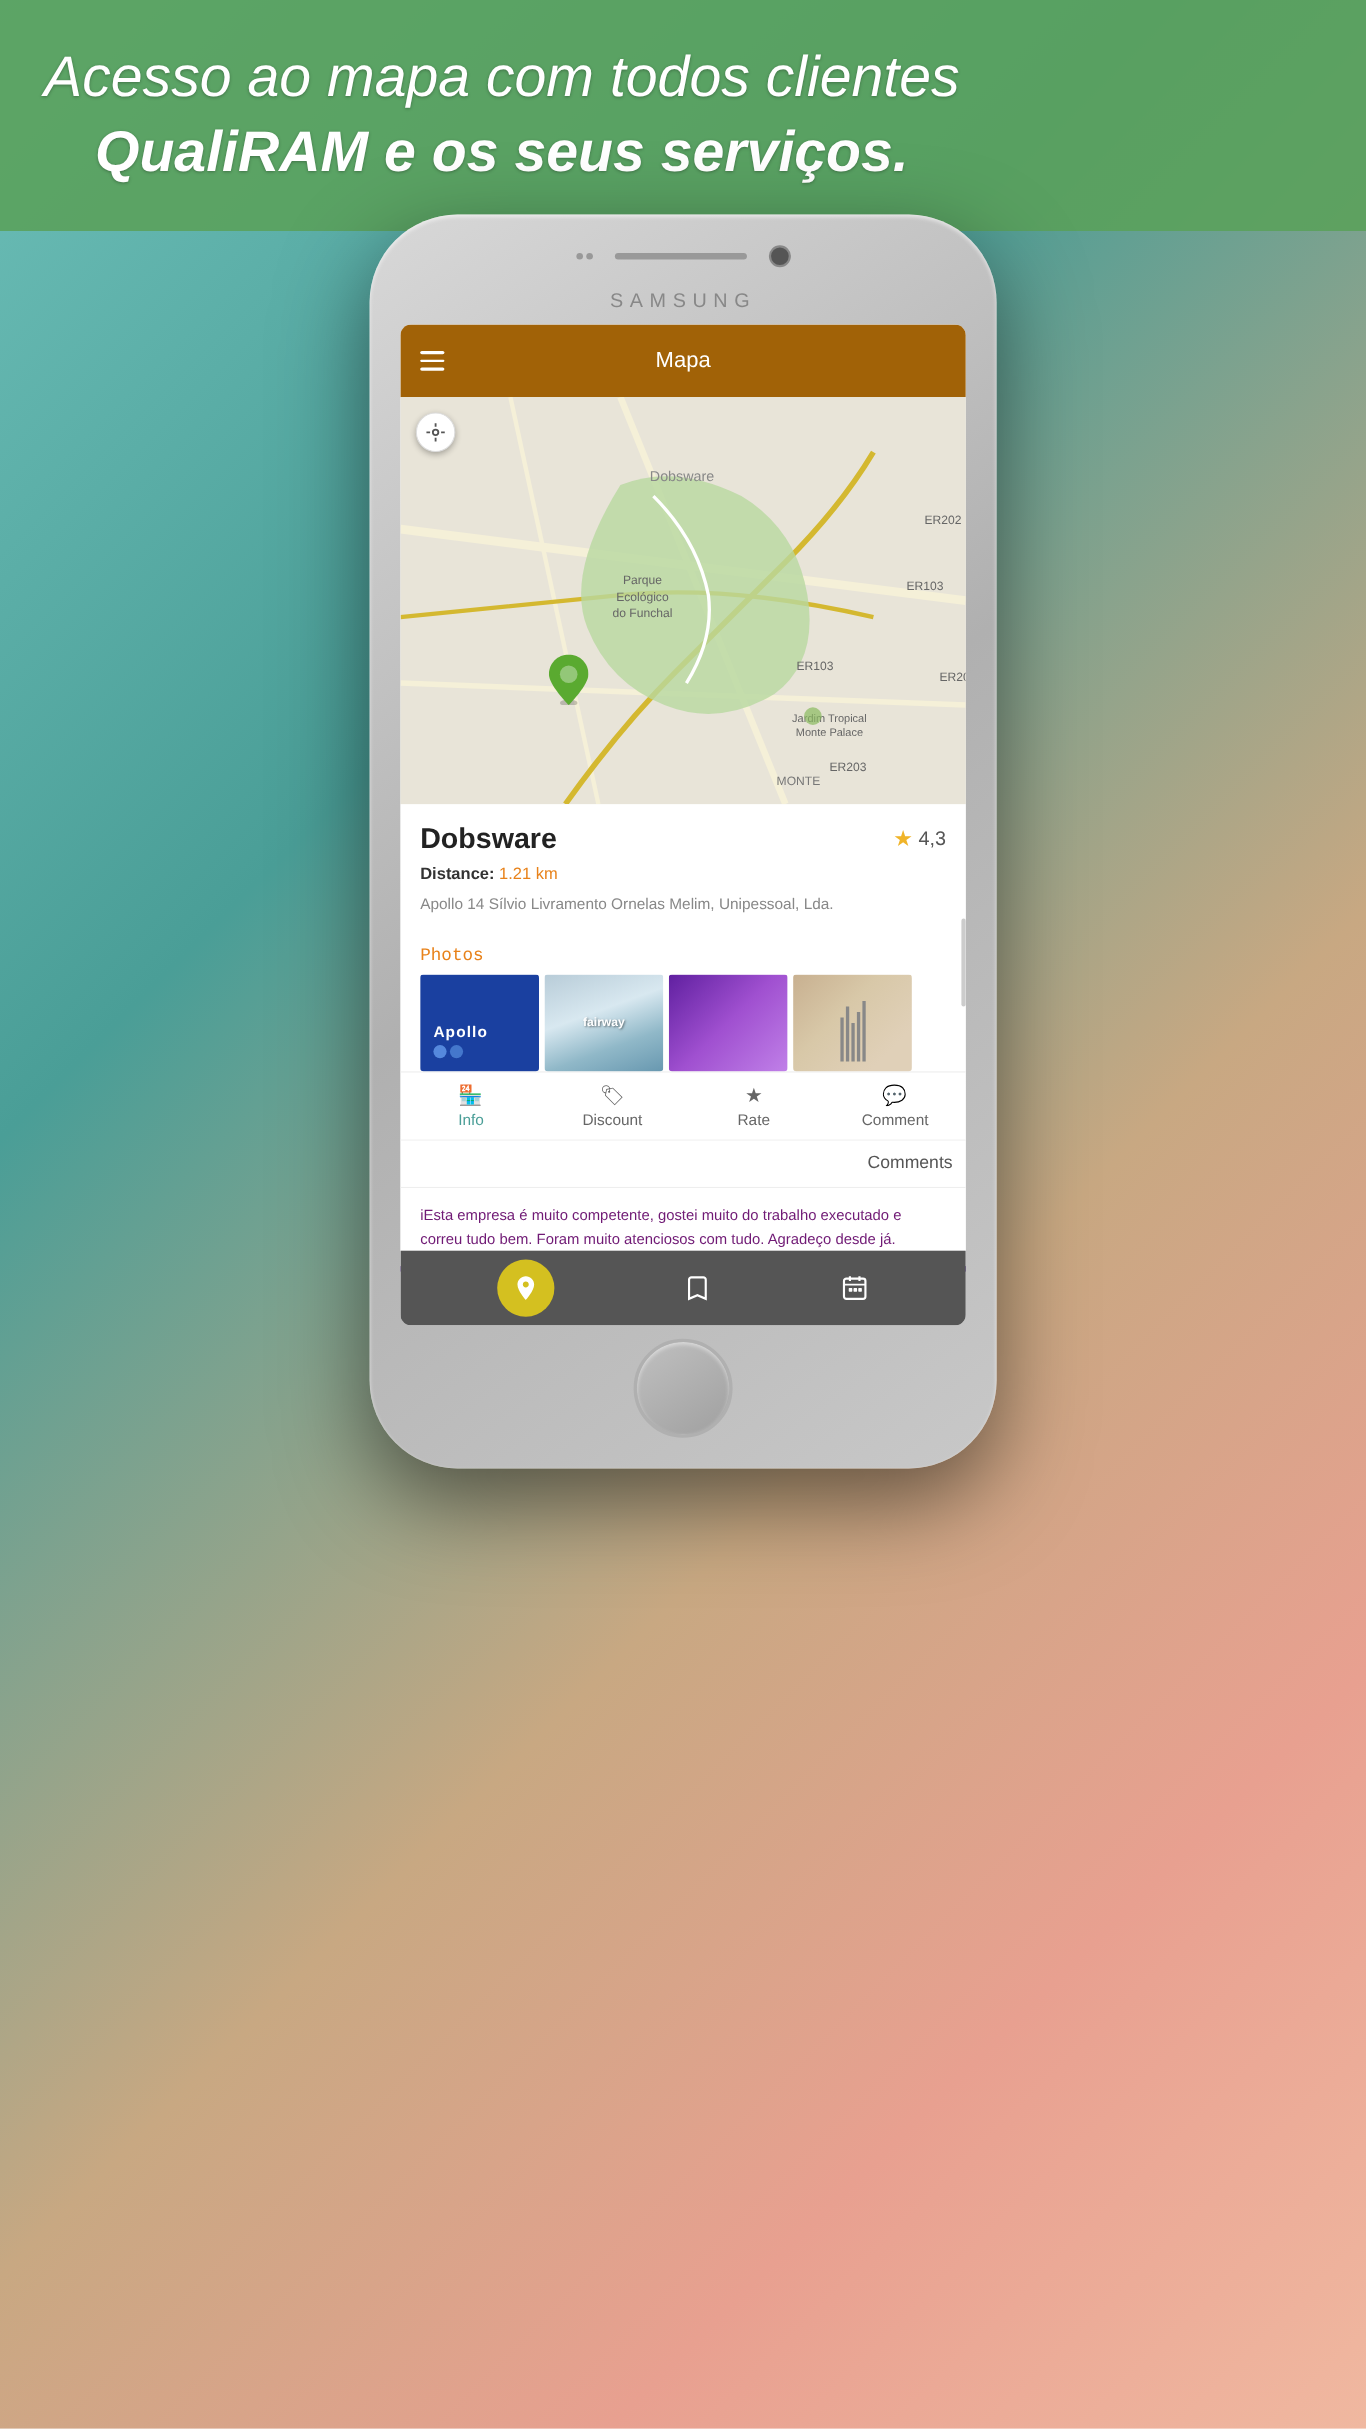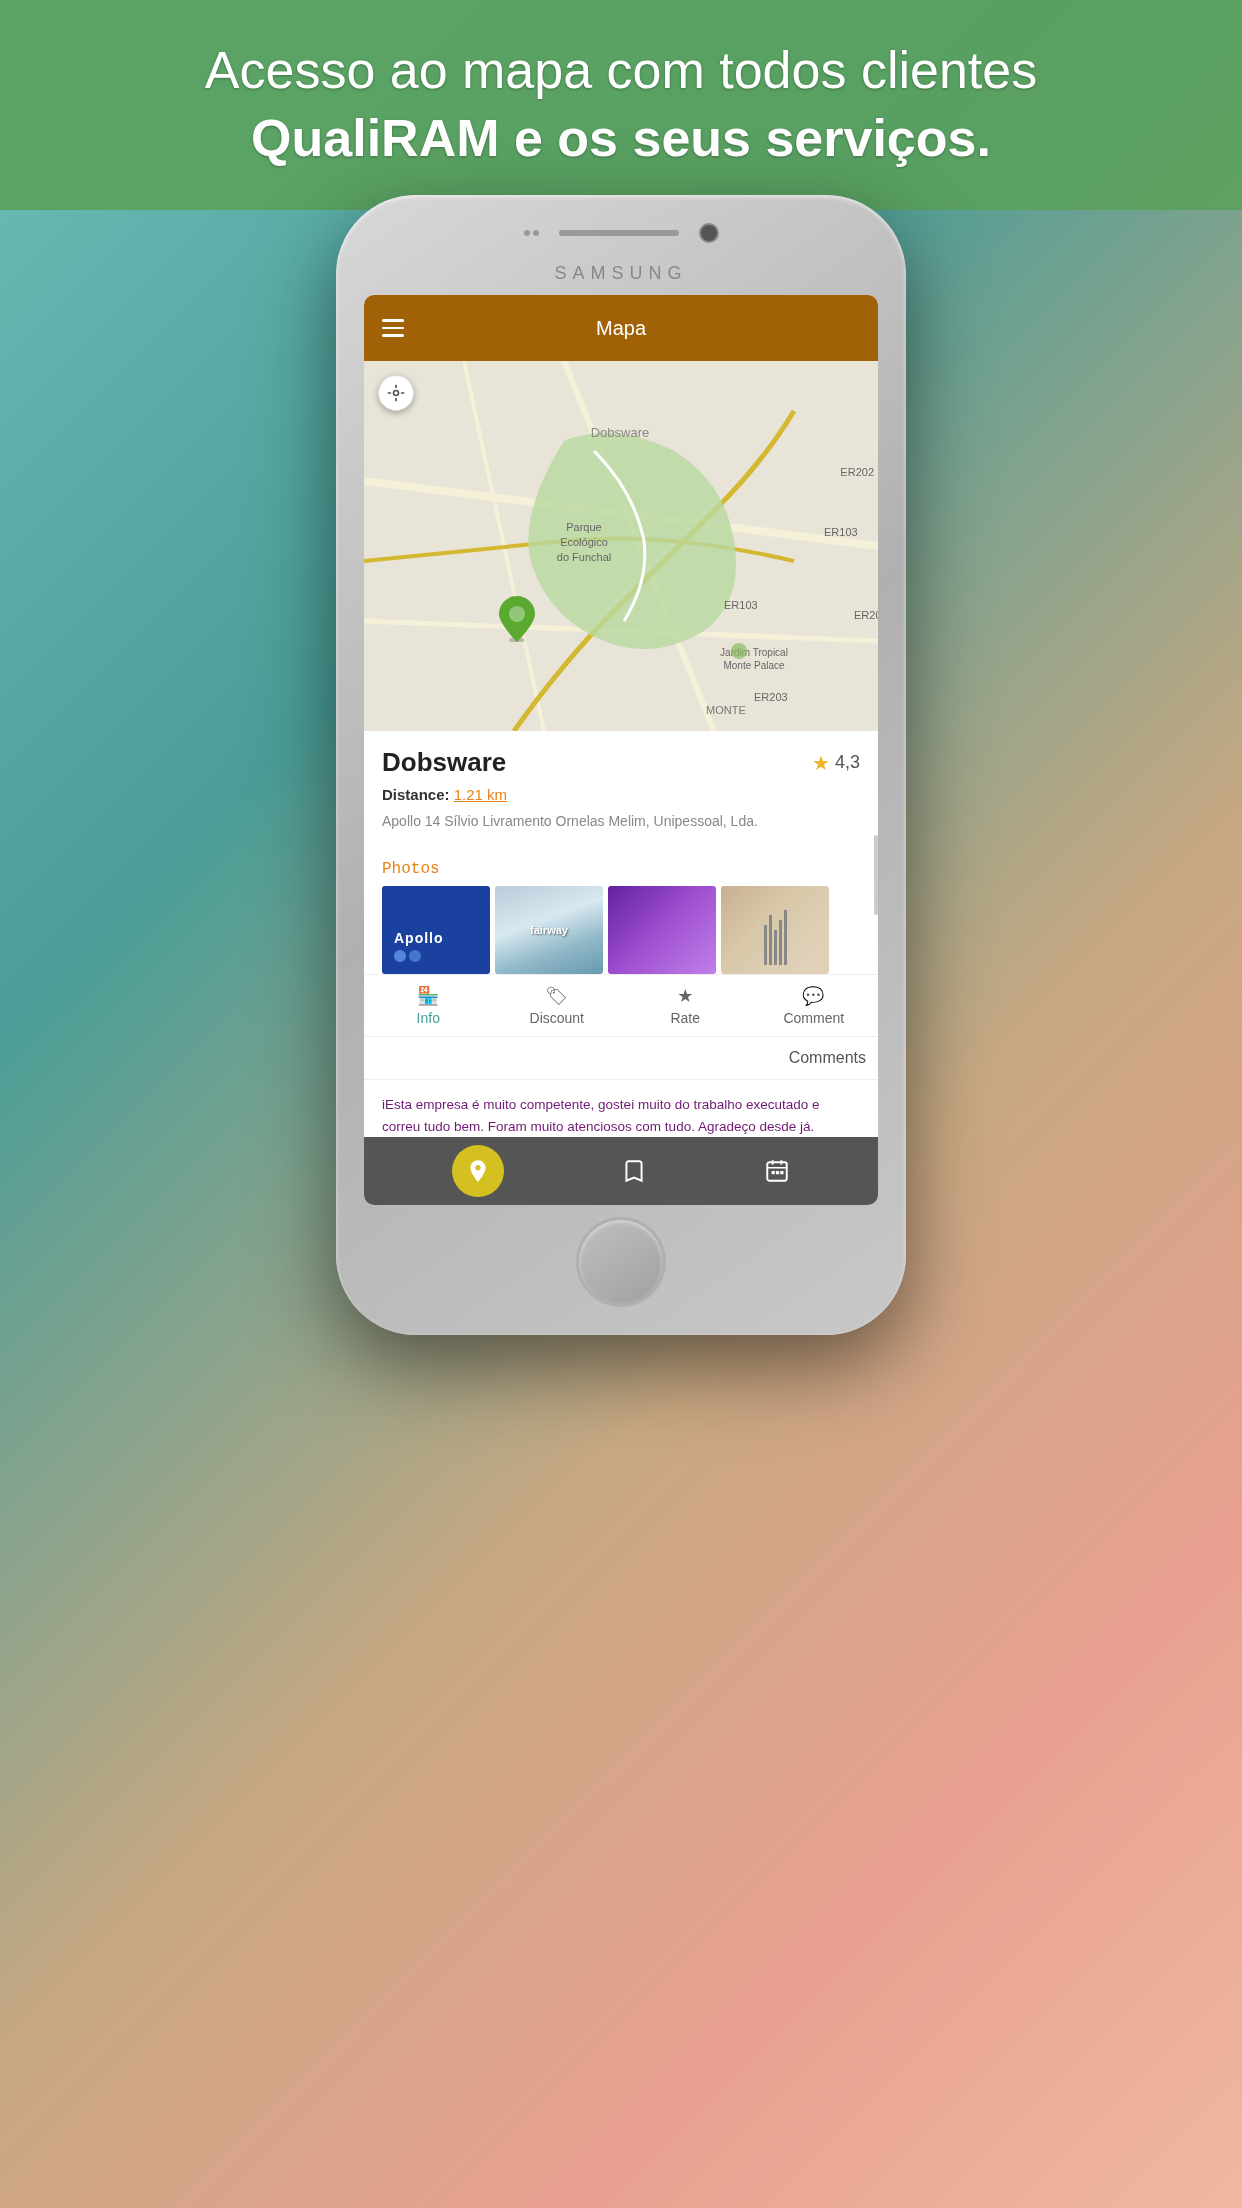--- a/index.html
+++ b/index.html
@@ -24,23 +24,23 @@
     .header-banner {
       position: absolute;
       top: 0;
       left: 0;
       width: 100%;
       height: 210px;
       background: rgba(90, 160, 90, 0.88);
       z-index: 10;
       display: flex;
       align-items: center;
-      justify-content: center;
       text-align: center;
       padding: 20px 40px;
+      font-style: italic;
     }
 
     .header-text {
       color: white;
       font-size: 52px;
       line-height: 1.3;
       text-shadow: 0 1px 3px rgba(0,0,0,0.3);
     }
 
     .header-text strong {
@@ -253,21 +253,20 @@
     }
 
     .distance-row strong {
       font-weight: 600;
       color: #333;
     }
 
     .distance-value {
       color: #e8821a;
       font-weight: 500;
-      text-decoration: underline;
     }
 
     .business-address {
       font-size: 14px;
       color: #888;
       line-height: 1.5;
       margin-bottom: 28px;
     }
 
     .photos-label {

